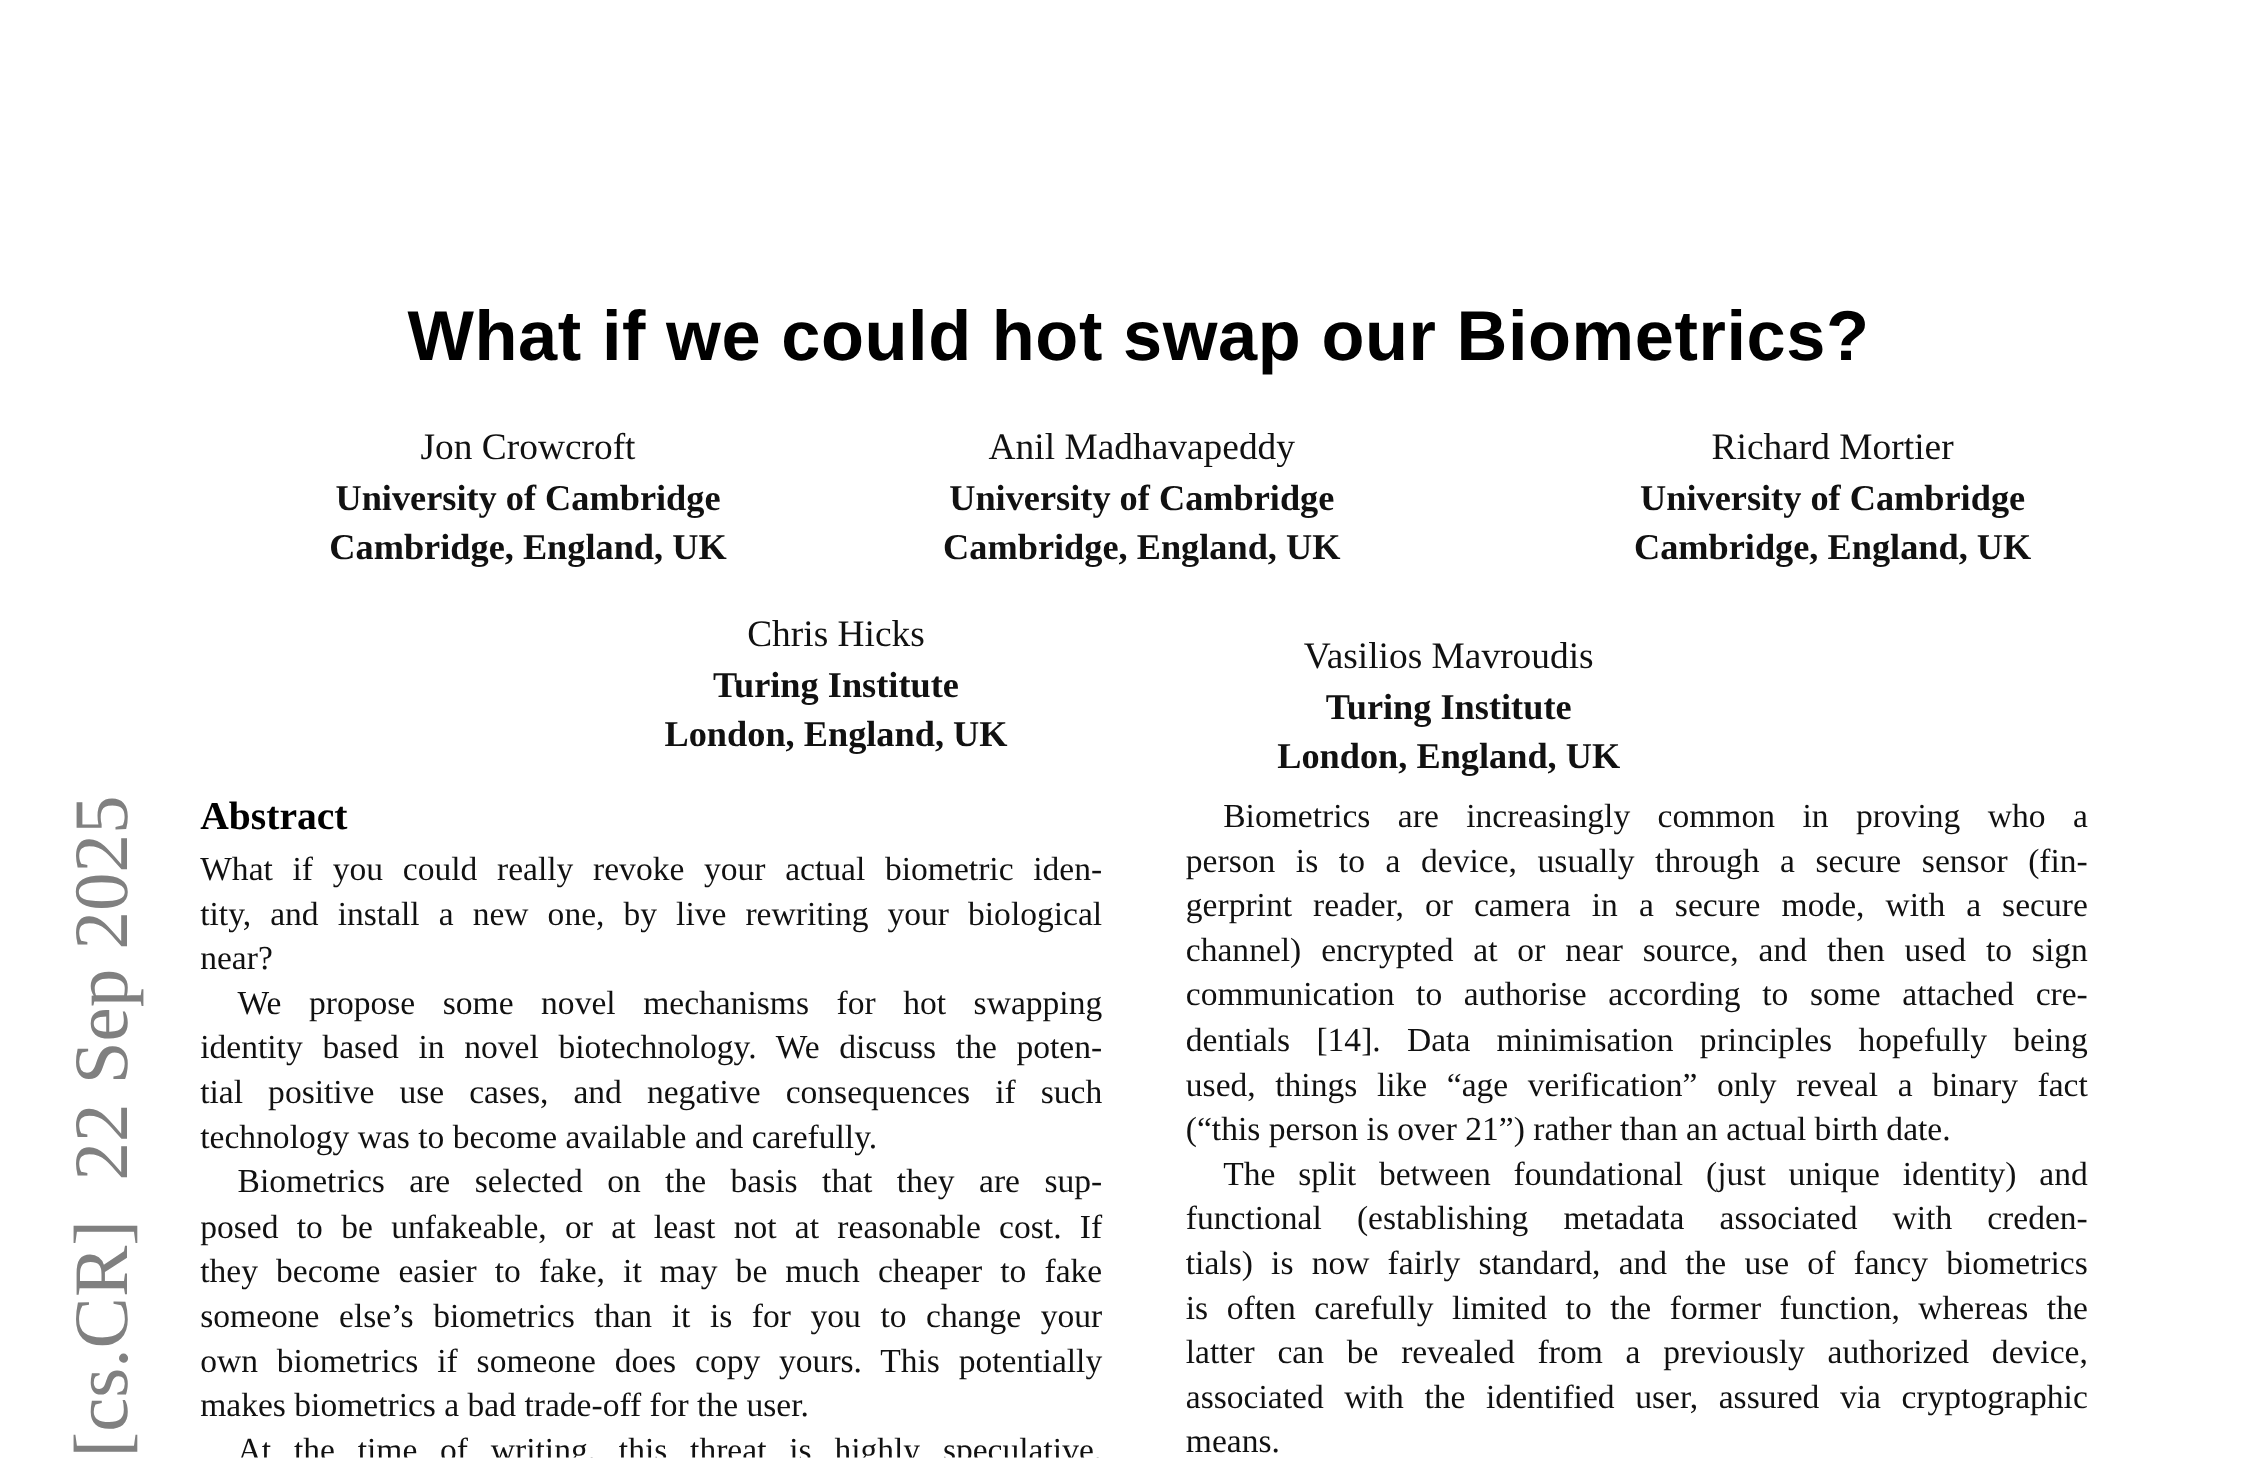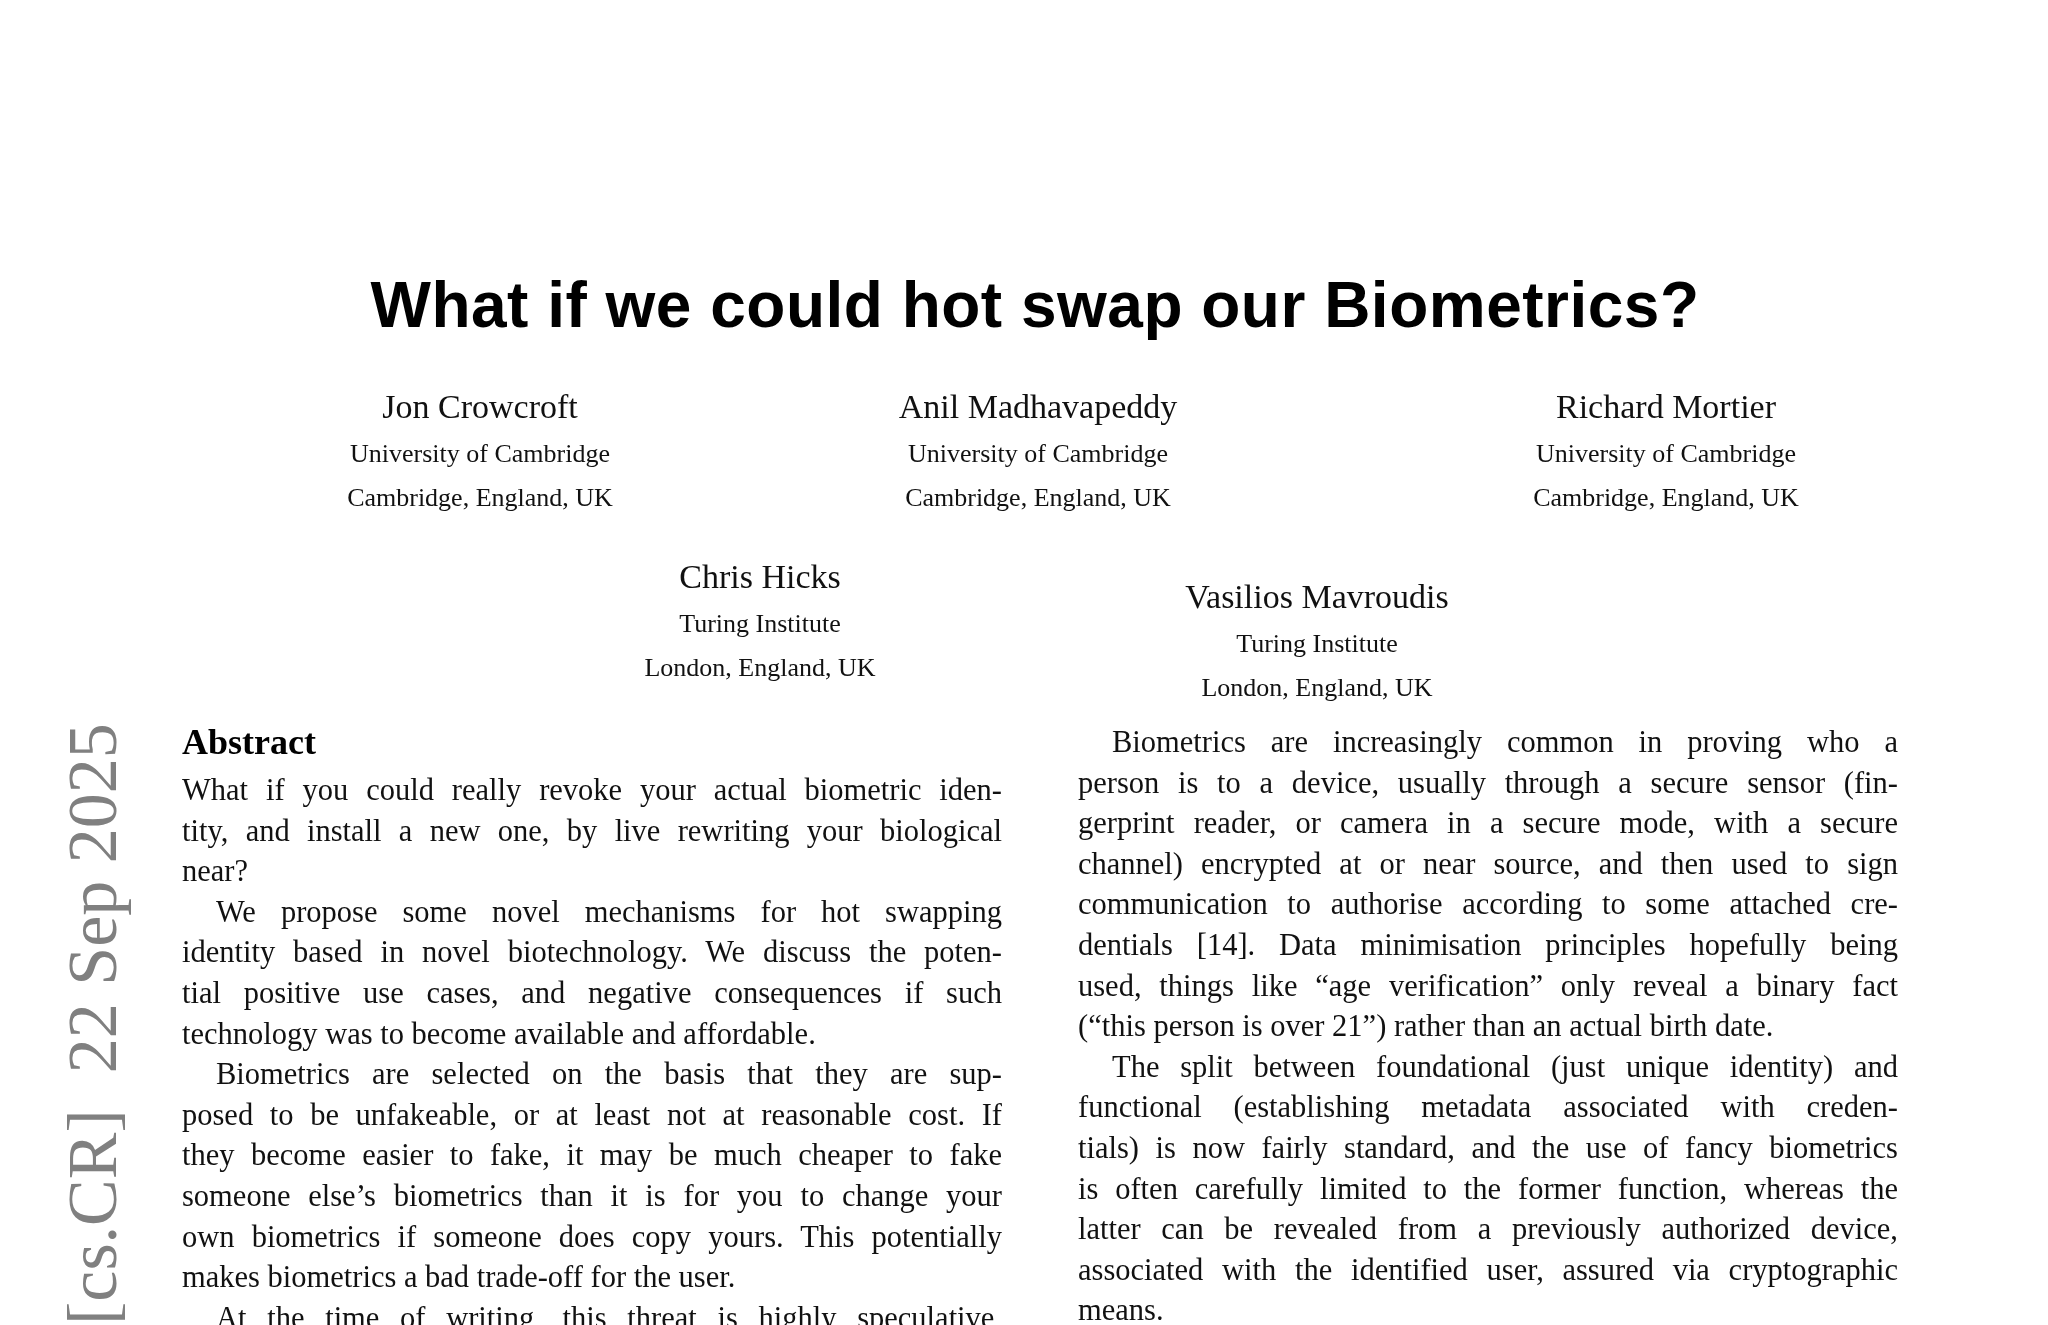--- a/index.html
+++ b/index.html
@@ -3,21 +3,21 @@
 <meta charset="utf-8">
 <style>
   html, body { margin:0; padding:0; background:#ffffff; }
   body { width:2048px; height:1325px; overflow:hidden; position:relative;
          font-family:"Liberation Serif","DejaVu Serif",serif; color:#111; }
   .title { position:absolute; left:0; width:2070px; top:268px; text-align:center;
            font-family:"Liberation Sans","DejaVu Sans",sans-serif; font-weight:bold;
            font-size:64px; letter-spacing:0.5px; color:#000; }
   .author { position:absolute; width:520px; text-align:center; }
   .author .name { font-size:34px; line-height:50px; display:block; color:#111; }
-  .author .aff  { font-size:26px; line-height:44px; display:block; color:#111; }
+  .author .aff  { font-size:33px; line-height:44px; display:block; color:#111;font-weight:bold; }
   .sidebar { position:absolute; left:48px; top:1325px; transform-origin:0 0;
              transform:rotate(-90deg); font-size:70px; color:#808080; white-space:nowrap;
              line-height:90px; }
   .sidebar span { margin-right:36px; }
   .col { position:absolute; width:820px; font-size:30.5px; line-height:40.6px;
          text-align:justify; }
   .left { left:182px; top:718px; }
   .right { left:1078px; top:722px; }
   .heading { font-family:Liberation Serif, serif; font-weight:bold;
              font-size:36px; line-height:48px; margin:0 0 4px 0; color:#000; }
@@ -61,21 +61,21 @@
 </div>
 
 <div class="col left">
   <div class="heading">Abstract</div>
   <span class="line">What if you could really revoke your actual biometric iden-</span>
   <span class="line">tity, and install a new one, by live rewriting your biological</span>
   <span class="line last">near?</span>
   <span class="line ind">We propose some novel mechanisms for hot swapping</span>
   <span class="line">identity based in novel biotechnology. We discuss the poten-</span>
   <span class="line">tial positive use cases, and negative consequences if such</span>
-  <span class="line last">technology was to become available and affordable.</span>
+  <span class="line last">technology was to become available and carefully.</span>
   <span class="line ind">Biometrics are selected on the basis that they are sup-</span>
   <span class="line">posed to be unfakeable, or at least not at reasonable cost. If</span>
   <span class="line">they become easier to fake, it may be much cheaper to fake</span>
   <span class="line">someone else’s biometrics than it is for you to change your</span>
   <span class="line">own biometrics if someone does copy yours. This potentially</span>
   <span class="line last">makes biometrics a bad trade-off for the user.</span>
   <span class="line ind">At the time of writing, this threat is highly speculative,</span>
 </div>
 
 <div class="col right">

